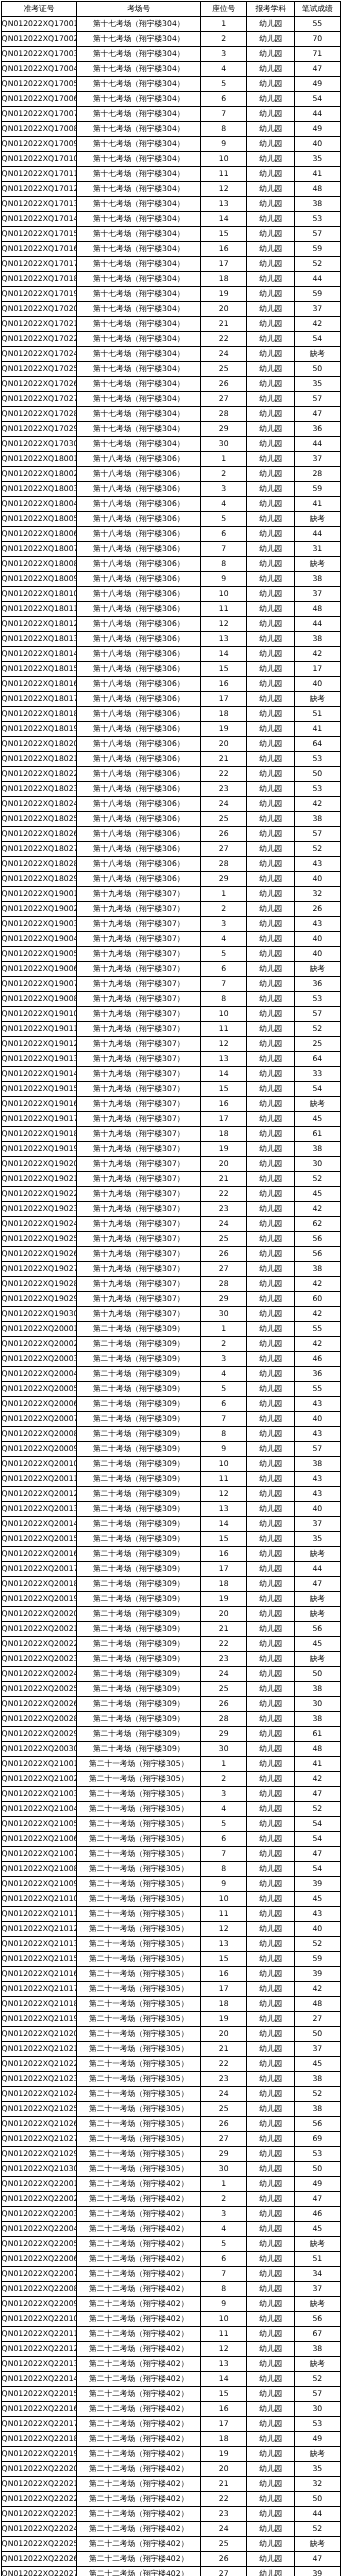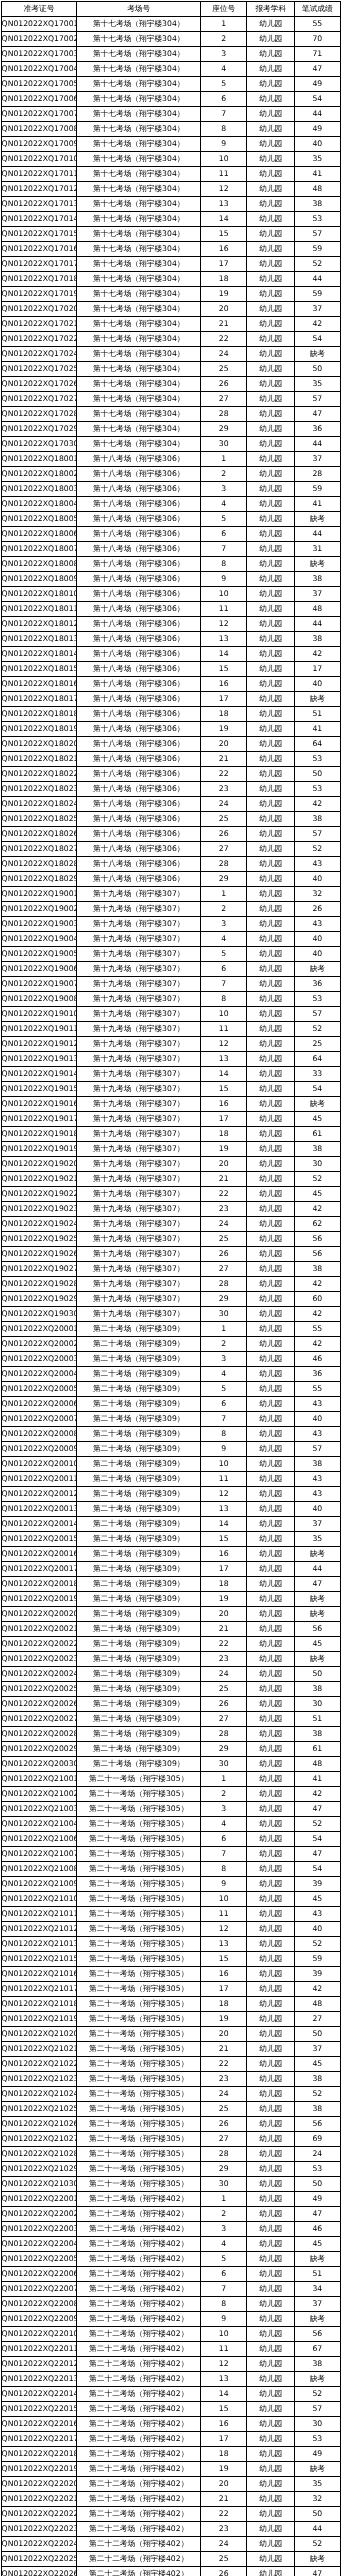--- a/index.html
+++ b/index.html
@@ -844,228 +844,221 @@
         <td>38</td>
       </tr>
       <tr>
         <td>QN012022XQ20026</td>
         <td>第二十考场（翔宇楼309）</td>
         <td>26</td>
         <td>幼儿园</td>
         <td>30</td>
       </tr>
       <tr>
-        <td>QN012022XQ20027</td>
-        <td>第二十考场（翔宇楼309）</td>
+        <td>QN012022XQ20028</td>
+        <td>第二十考场（翔宇楼309）</td>
+        <td>28</td>
+        <td>幼儿园</td>
+        <td>38</td>
+      </tr>
+      <tr>
+        <td>QN012022XQ20029</td>
+        <td>第二十考场（翔宇楼309）</td>
+        <td>29</td>
+        <td>幼儿园</td>
+        <td>61</td>
+      </tr>
+      <tr>
+        <td>QN012022XQ20030</td>
+        <td>第二十考场（翔宇楼309）</td>
+        <td>30</td>
+        <td>幼儿园</td>
+        <td>48</td>
+      </tr>
+      <tr>
+        <td>QN012022XQ21001</td>
+        <td>第二十一考场（翔宇楼305）</td>
+        <td>1</td>
+        <td>幼儿园</td>
+        <td>41</td>
+      </tr>
+      <tr>
+        <td>QN012022XQ21002</td>
+        <td>第二十一考场（翔宇楼305）</td>
+        <td>2</td>
+        <td>幼儿园</td>
+        <td>42</td>
+      </tr>
+      <tr>
+        <td>QN012022XQ21003</td>
+        <td>第二十一考场（翔宇楼305）</td>
+        <td>3</td>
+        <td>幼儿园</td>
+        <td>47</td>
+      </tr>
+      <tr>
+        <td>QN012022XQ21004</td>
+        <td>第二十一考场（翔宇楼305）</td>
+        <td>4</td>
+        <td>幼儿园</td>
+        <td>52</td>
+      </tr>
+      <tr>
+        <td>QN012022XQ21005</td>
+        <td>第二十一考场（翔宇楼305）</td>
+        <td>5</td>
+        <td>幼儿园</td>
+        <td>54</td>
+      </tr>
+      <tr>
+        <td>QN012022XQ21006</td>
+        <td>第二十一考场（翔宇楼305）</td>
+        <td>6</td>
+        <td>幼儿园</td>
+        <td>54</td>
+      </tr>
+      <tr>
+        <td>QN012022XQ21007</td>
+        <td>第二十一考场（翔宇楼305）</td>
+        <td>7</td>
+        <td>幼儿园</td>
+        <td>47</td>
+      </tr>
+      <tr>
+        <td>QN012022XQ21008</td>
+        <td>第二十一考场（翔宇楼305）</td>
+        <td>8</td>
+        <td>幼儿园</td>
+        <td>54</td>
+      </tr>
+      <tr>
+        <td>QN012022XQ21009</td>
+        <td>第二十一考场（翔宇楼305）</td>
+        <td>9</td>
+        <td>幼儿园</td>
+        <td>39</td>
+      </tr>
+      <tr>
+        <td>QN012022XQ21010</td>
+        <td>第二十一考场（翔宇楼305）</td>
+        <td>10</td>
+        <td>幼儿园</td>
+        <td>45</td>
+      </tr>
+      <tr>
+        <td>QN012022XQ21011</td>
+        <td>第二十一考场（翔宇楼305）</td>
+        <td>11</td>
+        <td>幼儿园</td>
+        <td>43</td>
+      </tr>
+      <tr>
+        <td>QN012022XQ21012</td>
+        <td>第二十一考场（翔宇楼305）</td>
+        <td>12</td>
+        <td>幼儿园</td>
+        <td>40</td>
+      </tr>
+      <tr>
+        <td>QN012022XQ21013</td>
+        <td>第二十一考场（翔宇楼305）</td>
+        <td>13</td>
+        <td>幼儿园</td>
+        <td>52</td>
+      </tr>
+      <tr>
+        <td>QN012022XQ21015</td>
+        <td>第二十一考场（翔宇楼305）</td>
+        <td>15</td>
+        <td>幼儿园</td>
+        <td>59</td>
+      </tr>
+      <tr>
+        <td>QN012022XQ21016</td>
+        <td>第二十一考场（翔宇楼305）</td>
+        <td>16</td>
+        <td>幼儿园</td>
+        <td>39</td>
+      </tr>
+      <tr>
+        <td>QN012022XQ21017</td>
+        <td>第二十一考场（翔宇楼305）</td>
+        <td>17</td>
+        <td>幼儿园</td>
+        <td>42</td>
+      </tr>
+      <tr>
+        <td>QN012022XQ21018</td>
+        <td>第二十一考场（翔宇楼305）</td>
+        <td>18</td>
+        <td>幼儿园</td>
+        <td>48</td>
+      </tr>
+      <tr>
+        <td>QN012022XQ21019</td>
+        <td>第二十一考场（翔宇楼305）</td>
+        <td>19</td>
+        <td>幼儿园</td>
         <td>27</td>
-        <td>幼儿园</td>
-        <td>51</td>
-      </tr>
-      <tr>
-        <td>QN012022XQ20028</td>
-        <td>第二十考场（翔宇楼309）</td>
-        <td>28</td>
+      </tr>
+      <tr>
+        <td>QN012022XQ21020</td>
+        <td>第二十一考场（翔宇楼305）</td>
+        <td>20</td>
+        <td>幼儿园</td>
+        <td>50</td>
+      </tr>
+      <tr>
+        <td>QN012022XQ21021</td>
+        <td>第二十一考场（翔宇楼305）</td>
+        <td>21</td>
+        <td>幼儿园</td>
+        <td>37</td>
+      </tr>
+      <tr>
+        <td>QN012022XQ21022</td>
+        <td>第二十一考场（翔宇楼305）</td>
+        <td>22</td>
+        <td>幼儿园</td>
+        <td>45</td>
+      </tr>
+      <tr>
+        <td>QN012022XQ21023</td>
+        <td>第二十一考场（翔宇楼305）</td>
+        <td>23</td>
         <td>幼儿园</td>
         <td>38</td>
       </tr>
       <tr>
-        <td>QN012022XQ20029</td>
-        <td>第二十考场（翔宇楼309）</td>
-        <td>29</td>
-        <td>幼儿园</td>
-        <td>61</td>
-      </tr>
-      <tr>
-        <td>QN012022XQ20030</td>
-        <td>第二十考场（翔宇楼309）</td>
-        <td>30</td>
-        <td>幼儿园</td>
-        <td>48</td>
-      </tr>
-      <tr>
-        <td>QN012022XQ21001</td>
-        <td>第二十一考场（翔宇楼305）</td>
-        <td>1</td>
-        <td>幼儿园</td>
-        <td>41</td>
-      </tr>
-      <tr>
-        <td>QN012022XQ21002</td>
-        <td>第二十一考场（翔宇楼305）</td>
-        <td>2</td>
-        <td>幼儿园</td>
-        <td>42</td>
-      </tr>
-      <tr>
-        <td>QN012022XQ21003</td>
-        <td>第二十一考场（翔宇楼305）</td>
-        <td>3</td>
-        <td>幼儿园</td>
-        <td>47</td>
-      </tr>
-      <tr>
-        <td>QN012022XQ21004</td>
-        <td>第二十一考场（翔宇楼305）</td>
-        <td>4</td>
+        <td>QN012022XQ21024</td>
+        <td>第二十一考场（翔宇楼305）</td>
+        <td>24</td>
         <td>幼儿园</td>
         <td>52</td>
       </tr>
       <tr>
-        <td>QN012022XQ21006</td>
-        <td>第二十一考场（翔宇楼305）</td>
-        <td>6</td>
-        <td>幼儿园</td>
-        <td>54</td>
-      </tr>
-      <tr>
-        <td>QN012022XQ21007</td>
-        <td>第二十一考场（翔宇楼305）</td>
-        <td>7</td>
-        <td>幼儿园</td>
-        <td>47</td>
-      </tr>
-      <tr>
-        <td>QN012022XQ21008</td>
-        <td>第二十一考场（翔宇楼305）</td>
-        <td>8</td>
-        <td>幼儿园</td>
-        <td>54</td>
-      </tr>
-      <tr>
-        <td>QN012022XQ21009</td>
-        <td>第二十一考场（翔宇楼305）</td>
-        <td>9</td>
-        <td>幼儿园</td>
-        <td>39</td>
-      </tr>
-      <tr>
-        <td>QN012022XQ21010</td>
-        <td>第二十一考场（翔宇楼305）</td>
-        <td>10</td>
-        <td>幼儿园</td>
-        <td>45</td>
-      </tr>
-      <tr>
-        <td>QN012022XQ21011</td>
-        <td>第二十一考场（翔宇楼305）</td>
-        <td>11</td>
-        <td>幼儿园</td>
-        <td>43</td>
-      </tr>
-      <tr>
-        <td>QN012022XQ21012</td>
-        <td>第二十一考场（翔宇楼305）</td>
-        <td>12</td>
-        <td>幼儿园</td>
-        <td>40</td>
-      </tr>
-      <tr>
-        <td>QN012022XQ21013</td>
-        <td>第二十一考场（翔宇楼305）</td>
-        <td>13</td>
-        <td>幼儿园</td>
-        <td>52</td>
-      </tr>
-      <tr>
-        <td>QN012022XQ21015</td>
-        <td>第二十一考场（翔宇楼305）</td>
-        <td>15</td>
-        <td>幼儿园</td>
-        <td>59</td>
-      </tr>
-      <tr>
-        <td>QN012022XQ21016</td>
-        <td>第二十一考场（翔宇楼305）</td>
-        <td>16</td>
-        <td>幼儿园</td>
-        <td>39</td>
-      </tr>
-      <tr>
-        <td>QN012022XQ21017</td>
-        <td>第二十一考场（翔宇楼305）</td>
-        <td>17</td>
-        <td>幼儿园</td>
-        <td>42</td>
-      </tr>
-      <tr>
-        <td>QN012022XQ21018</td>
-        <td>第二十一考场（翔宇楼305）</td>
-        <td>18</td>
-        <td>幼儿园</td>
-        <td>48</td>
-      </tr>
-      <tr>
-        <td>QN012022XQ21019</td>
-        <td>第二十一考场（翔宇楼305）</td>
-        <td>19</td>
-        <td>幼儿园</td>
+        <td>QN012022XQ21025</td>
+        <td>第二十一考场（翔宇楼305）</td>
+        <td>25</td>
+        <td>幼儿园</td>
+        <td>38</td>
+      </tr>
+      <tr>
+        <td>QN012022XQ21026</td>
+        <td>第二十一考场（翔宇楼305）</td>
+        <td>26</td>
+        <td>幼儿园</td>
+        <td>56</td>
+      </tr>
+      <tr>
+        <td>QN012022XQ21027</td>
+        <td>第二十一考场（翔宇楼305）</td>
         <td>27</td>
-      </tr>
-      <tr>
-        <td>QN012022XQ21020</td>
-        <td>第二十一考场（翔宇楼305）</td>
-        <td>20</td>
-        <td>幼儿园</td>
-        <td>50</td>
-      </tr>
-      <tr>
-        <td>QN012022XQ21021</td>
-        <td>第二十一考场（翔宇楼305）</td>
-        <td>21</td>
-        <td>幼儿园</td>
-        <td>37</td>
-      </tr>
-      <tr>
-        <td>QN012022XQ21022</td>
-        <td>第二十一考场（翔宇楼305）</td>
-        <td>22</td>
-        <td>幼儿园</td>
-        <td>45</td>
-      </tr>
-      <tr>
-        <td>QN012022XQ21023</td>
-        <td>第二十一考场（翔宇楼305）</td>
-        <td>23</td>
-        <td>幼儿园</td>
-        <td>38</td>
-      </tr>
-      <tr>
-        <td>QN012022XQ21024</td>
-        <td>第二十一考场（翔宇楼305）</td>
-        <td>24</td>
-        <td>幼儿园</td>
-        <td>52</td>
-      </tr>
-      <tr>
-        <td>QN012022XQ21025</td>
-        <td>第二十一考场（翔宇楼305）</td>
-        <td>25</td>
-        <td>幼儿园</td>
-        <td>38</td>
-      </tr>
-      <tr>
-        <td>QN012022XQ21026</td>
-        <td>第二十一考场（翔宇楼305）</td>
-        <td>26</td>
-        <td>幼儿园</td>
-        <td>56</td>
-      </tr>
-      <tr>
-        <td>QN012022XQ21027</td>
-        <td>第二十一考场（翔宇楼305）</td>
-        <td>27</td>
         <td>幼儿园</td>
         <td>69</td>
-      </tr>
-      <tr>
-        <td>QN012022XQ21028</td>
-        <td>第二十一考场（翔宇楼305）</td>
-        <td>28</td>
-        <td>幼儿园</td>
-        <td>24</td>
       </tr>
       <tr>
         <td>QN012022XQ21029</td>
         <td>第二十一考场（翔宇楼305）</td>
         <td>29</td>
         <td>幼儿园</td>
         <td>53</td>
       </tr>
       <tr>
         <td>QN012022XQ21030</td>

